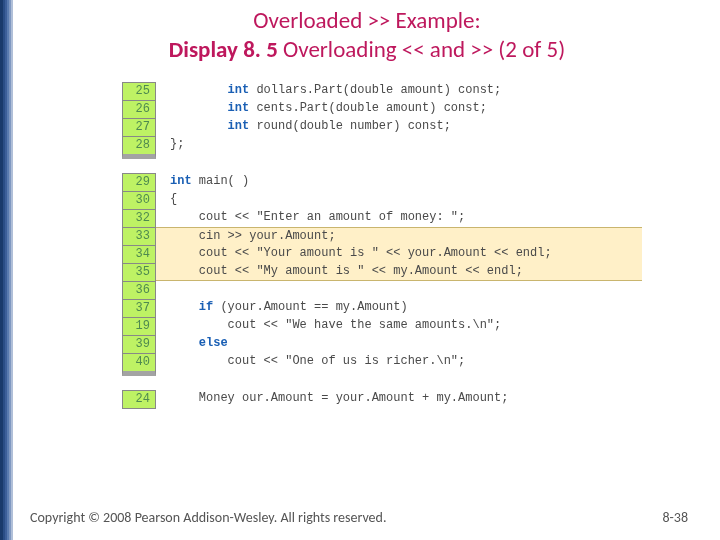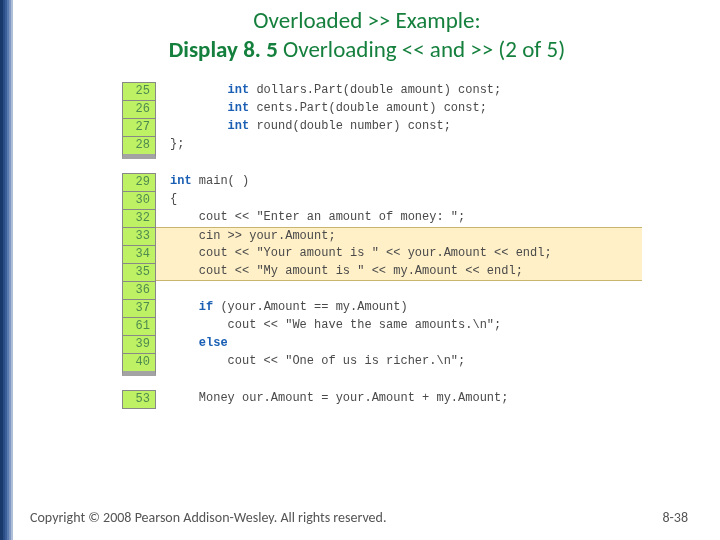--- a/index.html
+++ b/index.html
@@ -25,21 +25,21 @@
       #fff 13px);
   }
   .slide {
     position: absolute;
     left: 14px; right: 0; top: 0; bottom: 0;
     padding-top: 6px;
   }
   .title {
     text-align: center;
     font-size: 23px;
-    color: #15803d;
+    color: #be185d;
     line-height: 1.25;
     margin-bottom: 18px;
     padding: 0 40px;
   }
   .title-b { font-weight: 700; }
   .code-area {
     margin-left: 108px;
     width: 520px;
   }
   .code-row {
@@ -146,38 +146,38 @@
     </div>
     <div class="code-row">
       <div class="ln-cell">36</div>
       <div class="code-cell"></div>
     </div>
     <div class="code-row">
       <div class="ln-cell">37</div>
       <div class="code-cell">    <span class="kw">if</span><span> (your.Amount == my.Amount)</span></div>
     </div>
     <div class="code-row">
-      <div class="ln-cell">61</div>
+      <div class="ln-cell">19</div>
       <div class="code-cell">        cout &lt;&lt; "We have the same amounts.\n";</div>
     </div>
     <div class="code-row">
       <div class="ln-cell">39</div>
       <div class="code-cell">    <span class="kw">else</span><span></span></div>
     </div>
     <div class="code-row blank-gap">
       <div class="ln-cell">40</div>
       <div class="code-cell">        cout &lt;&lt; "One of us is richer.\n";</div>
     </div>
 
     <div class="gap-row">
         <div class="gap-spacer"></div>
       </div>
 
     <div class="code-row">
-      <div class="ln-cell" style="border-top:1px solid #888;border-bottom:1px solid #888">53</div>
+      <div class="ln-cell" style="border-top:1px solid #888;border-bottom:1px solid #888">24</div>
       <div class="code-cell">    Money our.Amount = your.Amount + my.Amount;</div>
     </div>
 
   </div>
 
 </div>
 
 <div class="footer">
   <span>Copyright © 2008 Pearson Addison-Wesley. All rights reserved.</span>
   <span>8-38</span>

